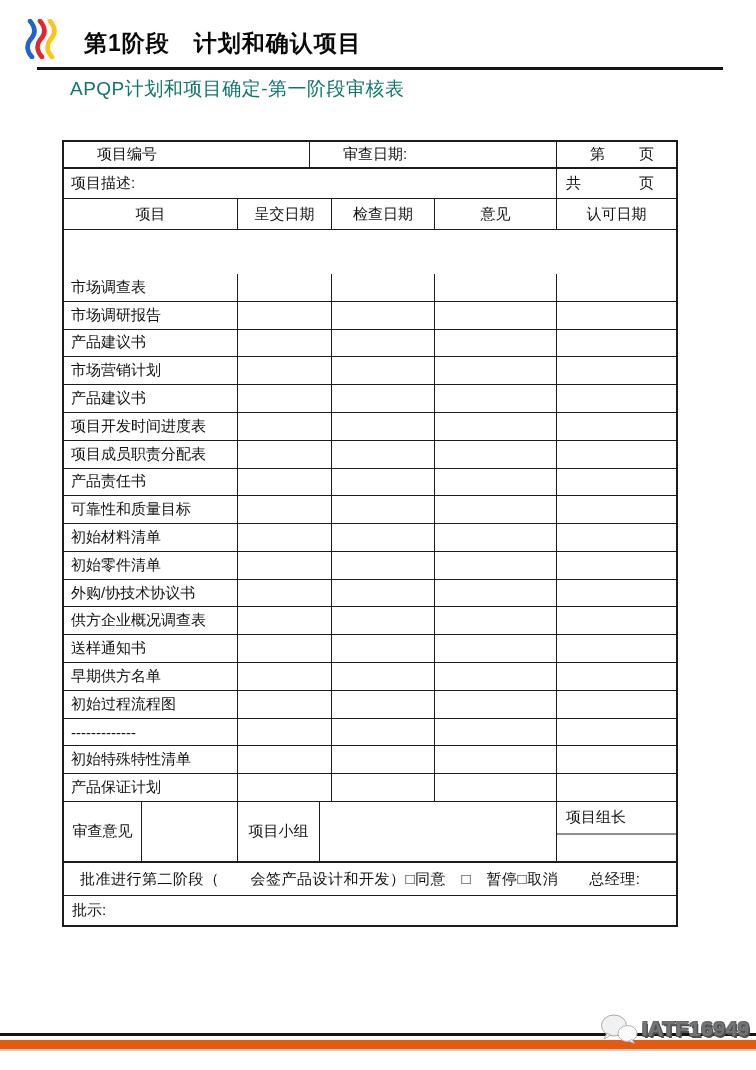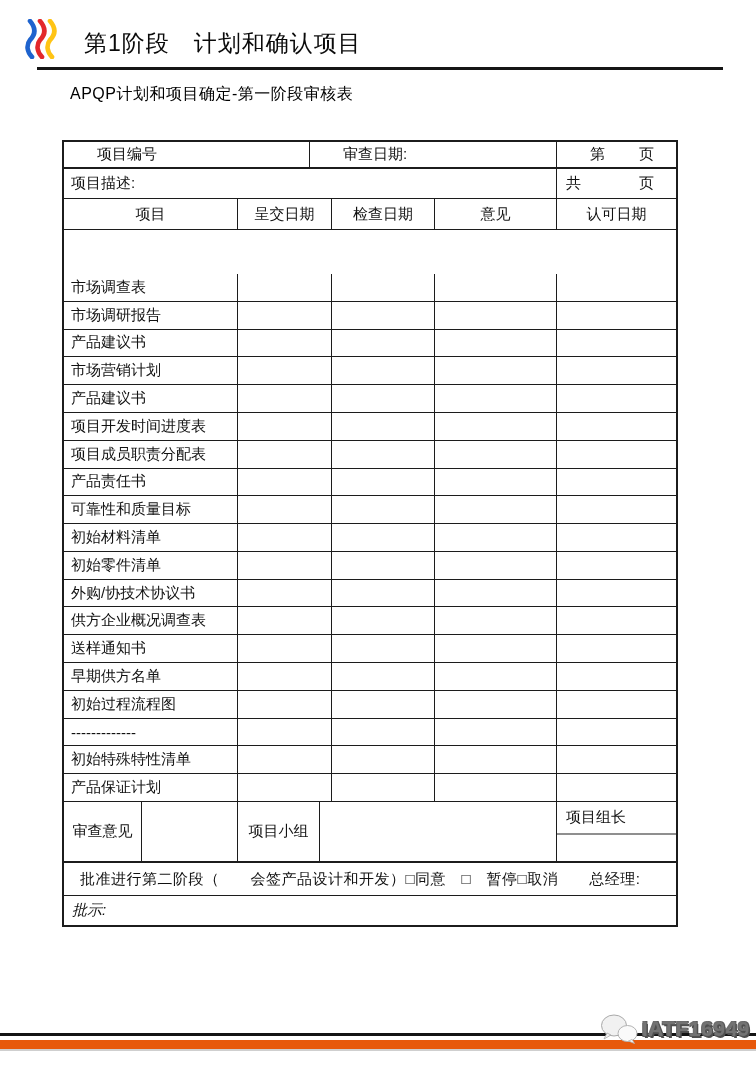--- a/index.html
+++ b/index.html
@@ -1,34 +1,34 @@
 <!DOCTYPE html>
 <html><head>
 <meta charset="utf-8">
 <style>
   html,body{margin:0;padding:0;background:#ffffff;}
   body{font-family:"Liberation Sans","DejaVu Sans",sans-serif;color:#111;}
   .page{position:relative;width:756px;height:1070px;background:#fff;overflow:hidden;}
 
   
   .logo{position:absolute;left:25px;top:19px;width:34px;height:40px;}
-  .stage-title{position:absolute;left:84px;top:28px;font-size:23px;font-weight:normal;letter-spacing:1px;color:#0a0a0a;white-space:pre;}
+  .stage-title{position:absolute;left:84px;top:28px;font-size:23px;font-weight:bold;letter-spacing:1px;color:#0a0a0a;white-space:pre;}
   .title-rule{position:absolute;left:37px;top:67px;width:686px;height:3px;background:#151515;}
-  .subtitle{position:absolute;left:70px;top:84px;font-size:16px;color:#000000;letter-spacing:0.5px;}
+  .subtitle{position:absolute;left:70px;top:76px;font-size:19px;color:#0f766e;letter-spacing:0.5px;}
 
   
   .form-grid{position:absolute;left:62px;top:140px;width:616px;height:787px;box-sizing:border-box;
     border:2px solid #1c1c1c;display:grid;
     grid-template-columns:78px 96px 72px 10px 12px 103px 122px 1fr;
     grid-template-rows:27px 30px 31px 572px 33px 28px 33px 1fr;
     font-size:15px;}
   .cell{box-sizing:border-box;border-right:1px solid #1c1c1c;border-bottom:1px solid #1c1c1c;
     display:flex;align-items:center;padding:0 7px;white-space:nowrap;overflow:hidden;}
   .cell.last{border-right:none;}
-  .cell.nb{border-bottom:none;font-style:italic;}
+  .cell.nb{border-bottom:none;}
   .cell.thick{border-bottom-width:2px;padding-left:33px;}
   .cell.center{justify-content:center;padding:0 2px;}
   .pagecell{justify-content:space-between;padding:0 22px 0 9px;}
 
   .items-area{grid-column:1/9;grid-row:4;display:grid;
     grid-template-columns:174px 94px 103px 122px 1fr;grid-auto-rows:1fr;margin-top:44px;}
   .items-area .cell{padding:0 7px;}
 
   .review-label{grid-column:1/2;grid-row:5/7;justify-content:center;}
   .review-blank1{grid-column:2/3;grid-row:5/7;}

